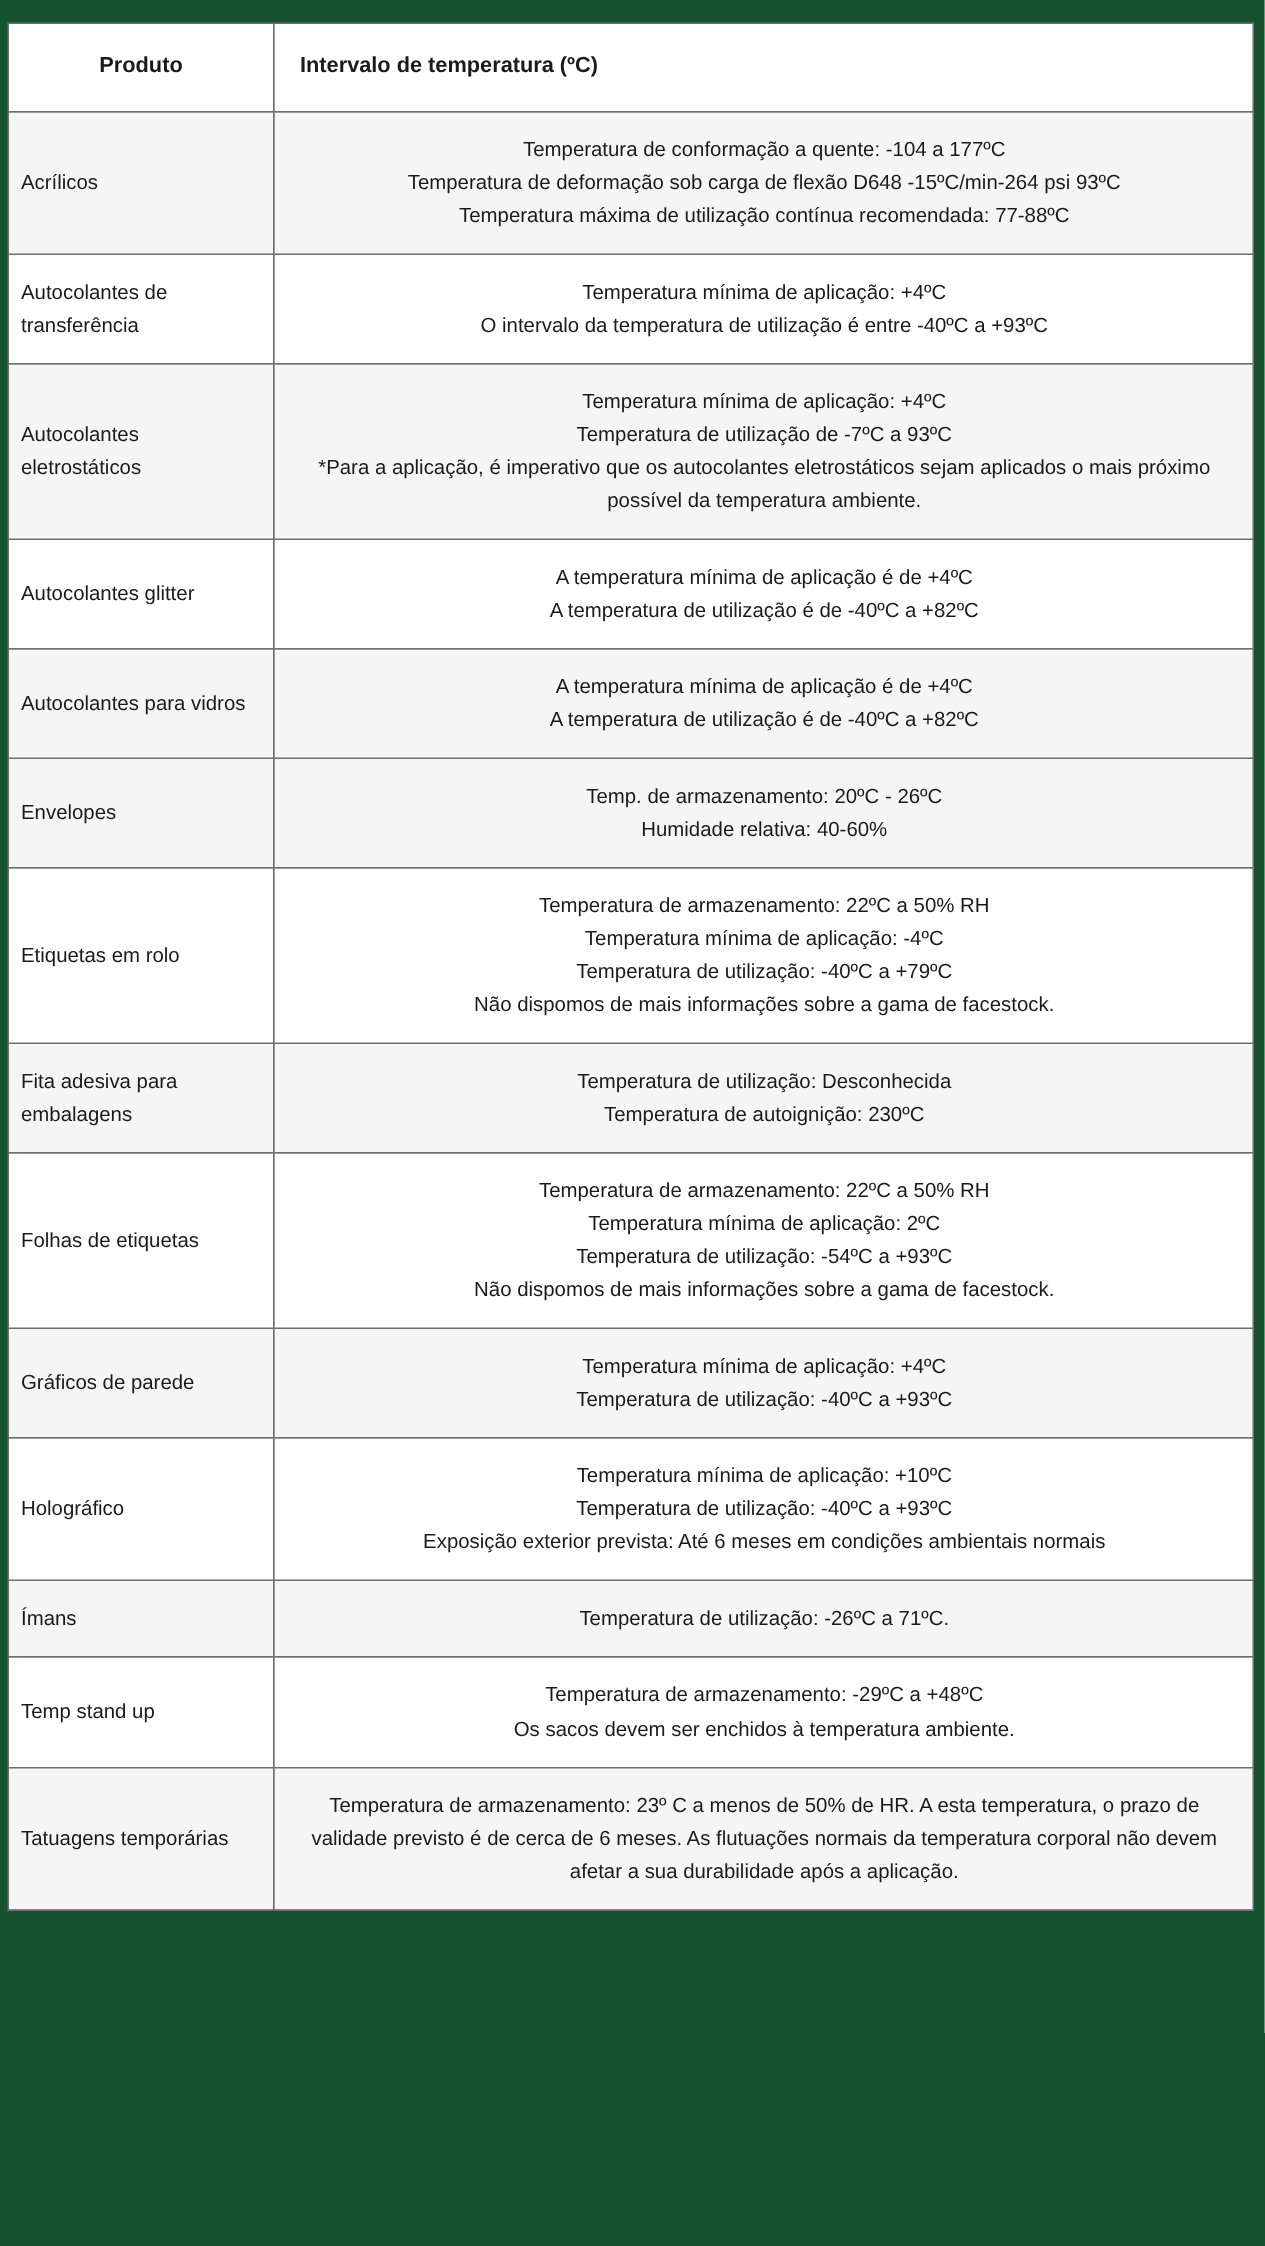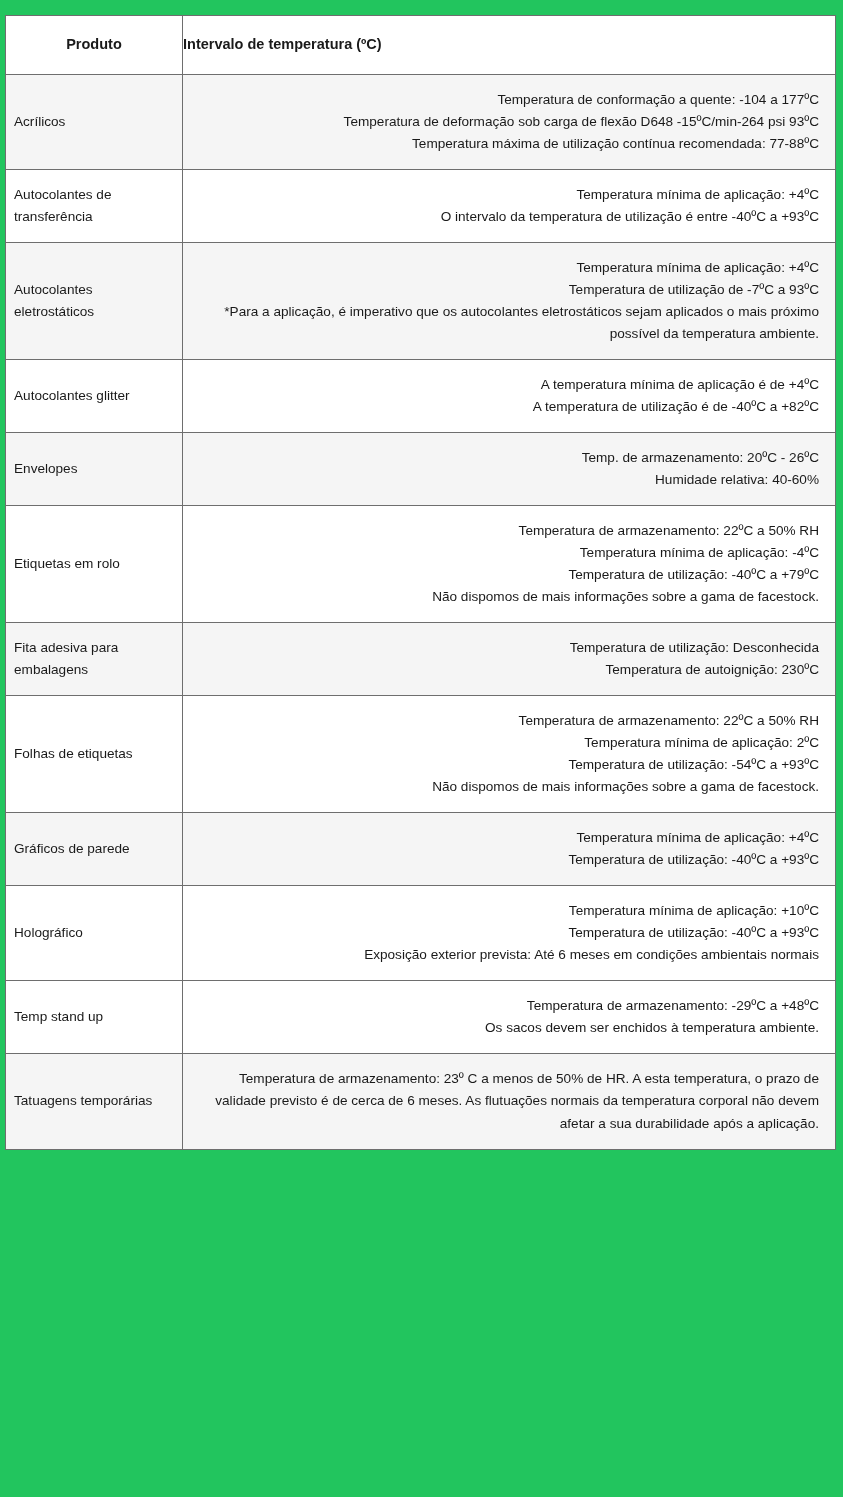--- a/index.html
+++ b/index.html
@@ -12,21 +12,21 @@
     height: 1497px;
     font-family: "Liberation Sans", sans-serif;
     color: #1a1a1a;
     overflow: hidden;
   }
   .page {
     box-sizing: border-box;
     width: 843px;
     height: 1497px;
     padding: 15px 8px 0 5px;
-    background: #22c55e;
+    background: #14532d;
   }
   table.temp-table {
     width: 830px;
     border-collapse: collapse;
     table-layout: fixed;
     border: 1px solid #6e6e6e;
   }
   table.temp-table col.col-produto { width: 177px; }
   table.temp-table col.col-intervalo { width: 653px; }
 
@@ -41,34 +41,34 @@
     font-weight: bold;
     font-size: 14.5px;
     padding: 14px 12px;
     height: 30px;
   }
   table.temp-table thead th.h-produto {
     text-align: center;
   }
   table.temp-table thead th.h-intervalo {
     text-align: left;
-    padding-left: 0;
+    padding-left: 17px;
   }
   table.temp-table tbody tr.shaded td {
     background: #f5f5f5;
   }
   table.temp-table tbody tr.plain td {
     background: #ffffff;
   }
   td.cell-produto {
     font-size: 13.6px;
     padding: 10px 8px;
   }
   td.cell-intervalo {
-    text-align: right;
+    text-align: center;
     font-size: 13.6px;
     padding: 14px 16px 14px 17px;
   }
   td.cell-intervalo .line {
     display: block;
     white-space: normal;
   }
   td.cell-produto .pname {
     display: block;
   }
@@ -122,20 +122,29 @@
           <td class="cell-produto">
             <span class="pname">Autocolantes glitter</span>
           </td>
           <td class="cell-intervalo">
             <span class="line">A temperatura mínima de aplicação é de +4ºC</span>
             <span class="line">A temperatura de utilização é de -40ºC a +82ºC</span>
           </td>
         </tr>
         <tr class="shaded">
           <td class="cell-produto">
+            <span class="pname">Autocolantes para vidros</span>
+          </td>
+          <td class="cell-intervalo">
+            <span class="line">A temperatura mínima de aplicação é de +4ºC</span>
+            <span class="line">A temperatura de utilização é de -40ºC a +82ºC</span>
+          </td>
+        </tr>
+        <tr class="shaded">
+          <td class="cell-produto">
             <span class="pname">Envelopes</span>
           </td>
           <td class="cell-intervalo">
             <span class="line">Temp. de armazenamento: 20ºC - 26ºC</span>
             <span class="line">Humidade relativa: 40-60%</span>
           </td>
         </tr>
         <tr class="plain">
           <td class="cell-produto">
             <span class="pname">Etiquetas em rolo</span>
@@ -177,20 +186,28 @@
           </td>
         </tr>
         <tr class="plain">
           <td class="cell-produto">
             <span class="pname">Holográfico</span>
           </td>
           <td class="cell-intervalo">
             <span class="line">Temperatura mínima de aplicação: +10ºC</span>
             <span class="line">Temperatura de utilização: -40ºC a +93ºC</span>
             <span class="line">Exposição exterior prevista: Até 6 meses em condições ambientais normais</span>
+          </td>
+        </tr>
+        <tr class="shaded">
+          <td class="cell-produto">
+            <span class="pname">Ímans</span>
+          </td>
+          <td class="cell-intervalo">
+            <span class="line">Temperatura de utilização: -26ºC a 71ºC.</span>
           </td>
         </tr>
         <tr class="plain">
           <td class="cell-produto">
             <span class="pname">Temp stand up</span>
           </td>
           <td class="cell-intervalo">
             <span class="line">Temperatura de armazenamento: -29ºC a +48ºC</span>
             <span class="line">Os sacos devem ser enchidos à temperatura ambiente.</span>
           </td>

